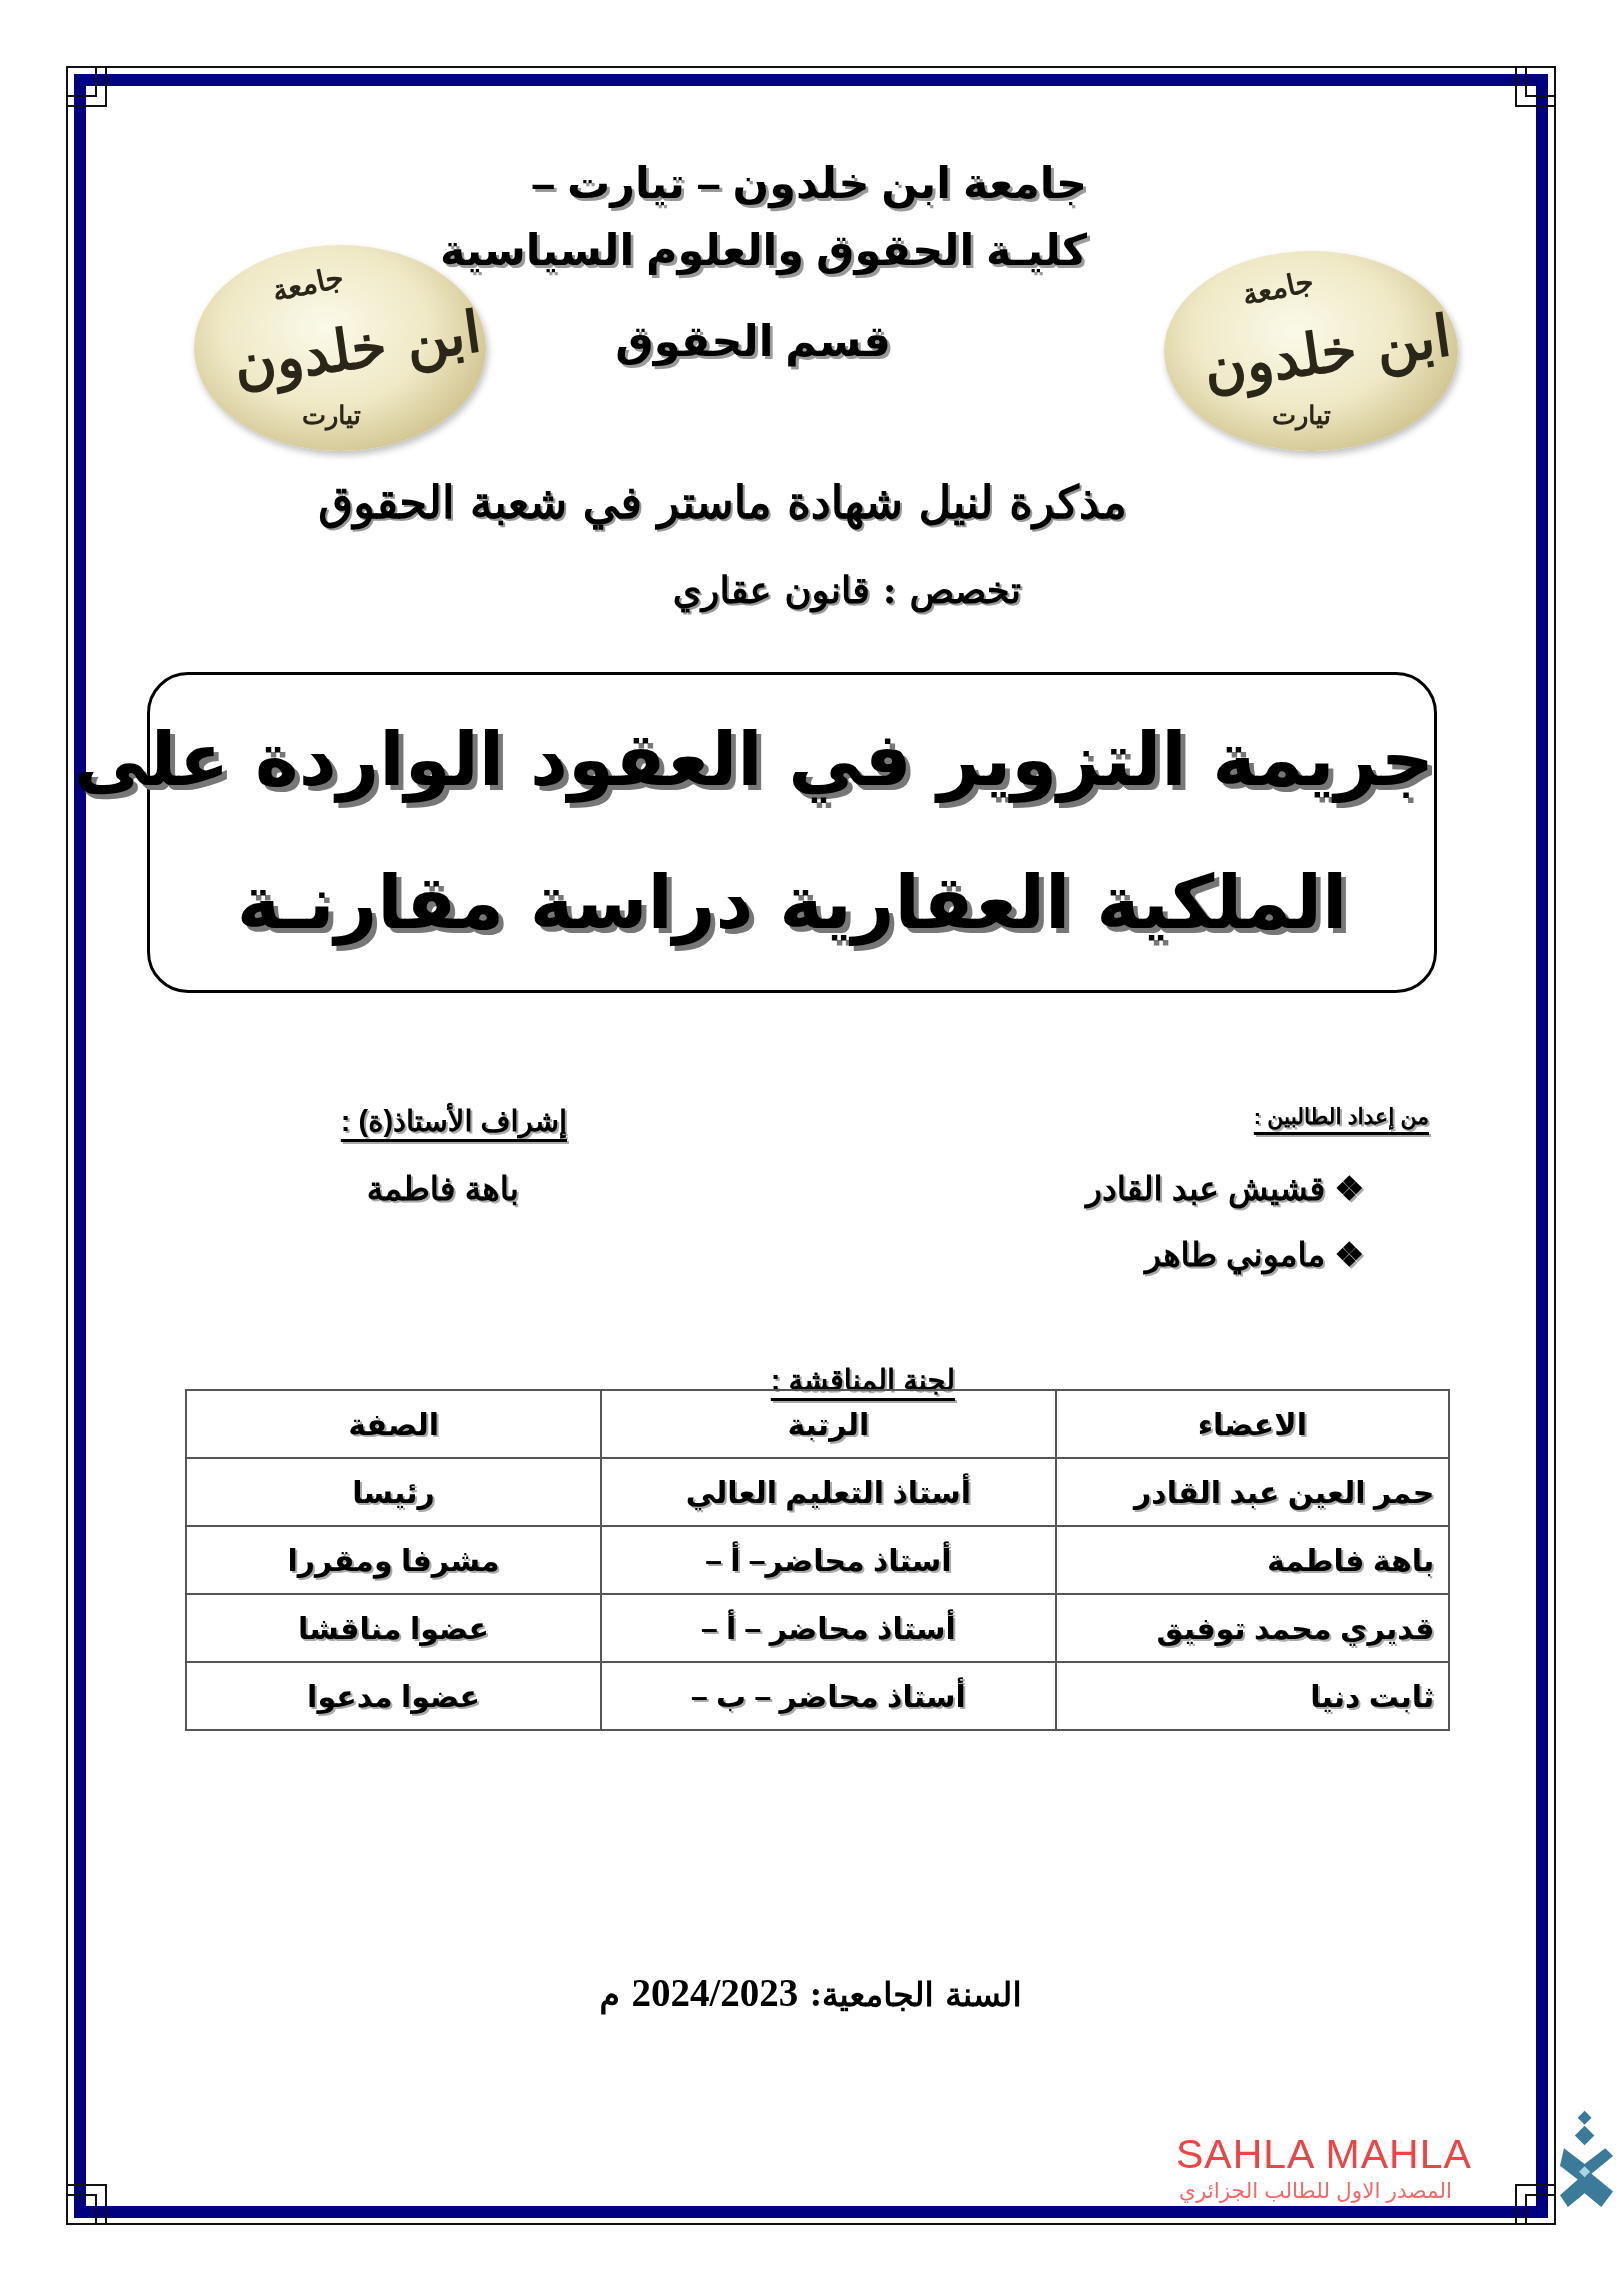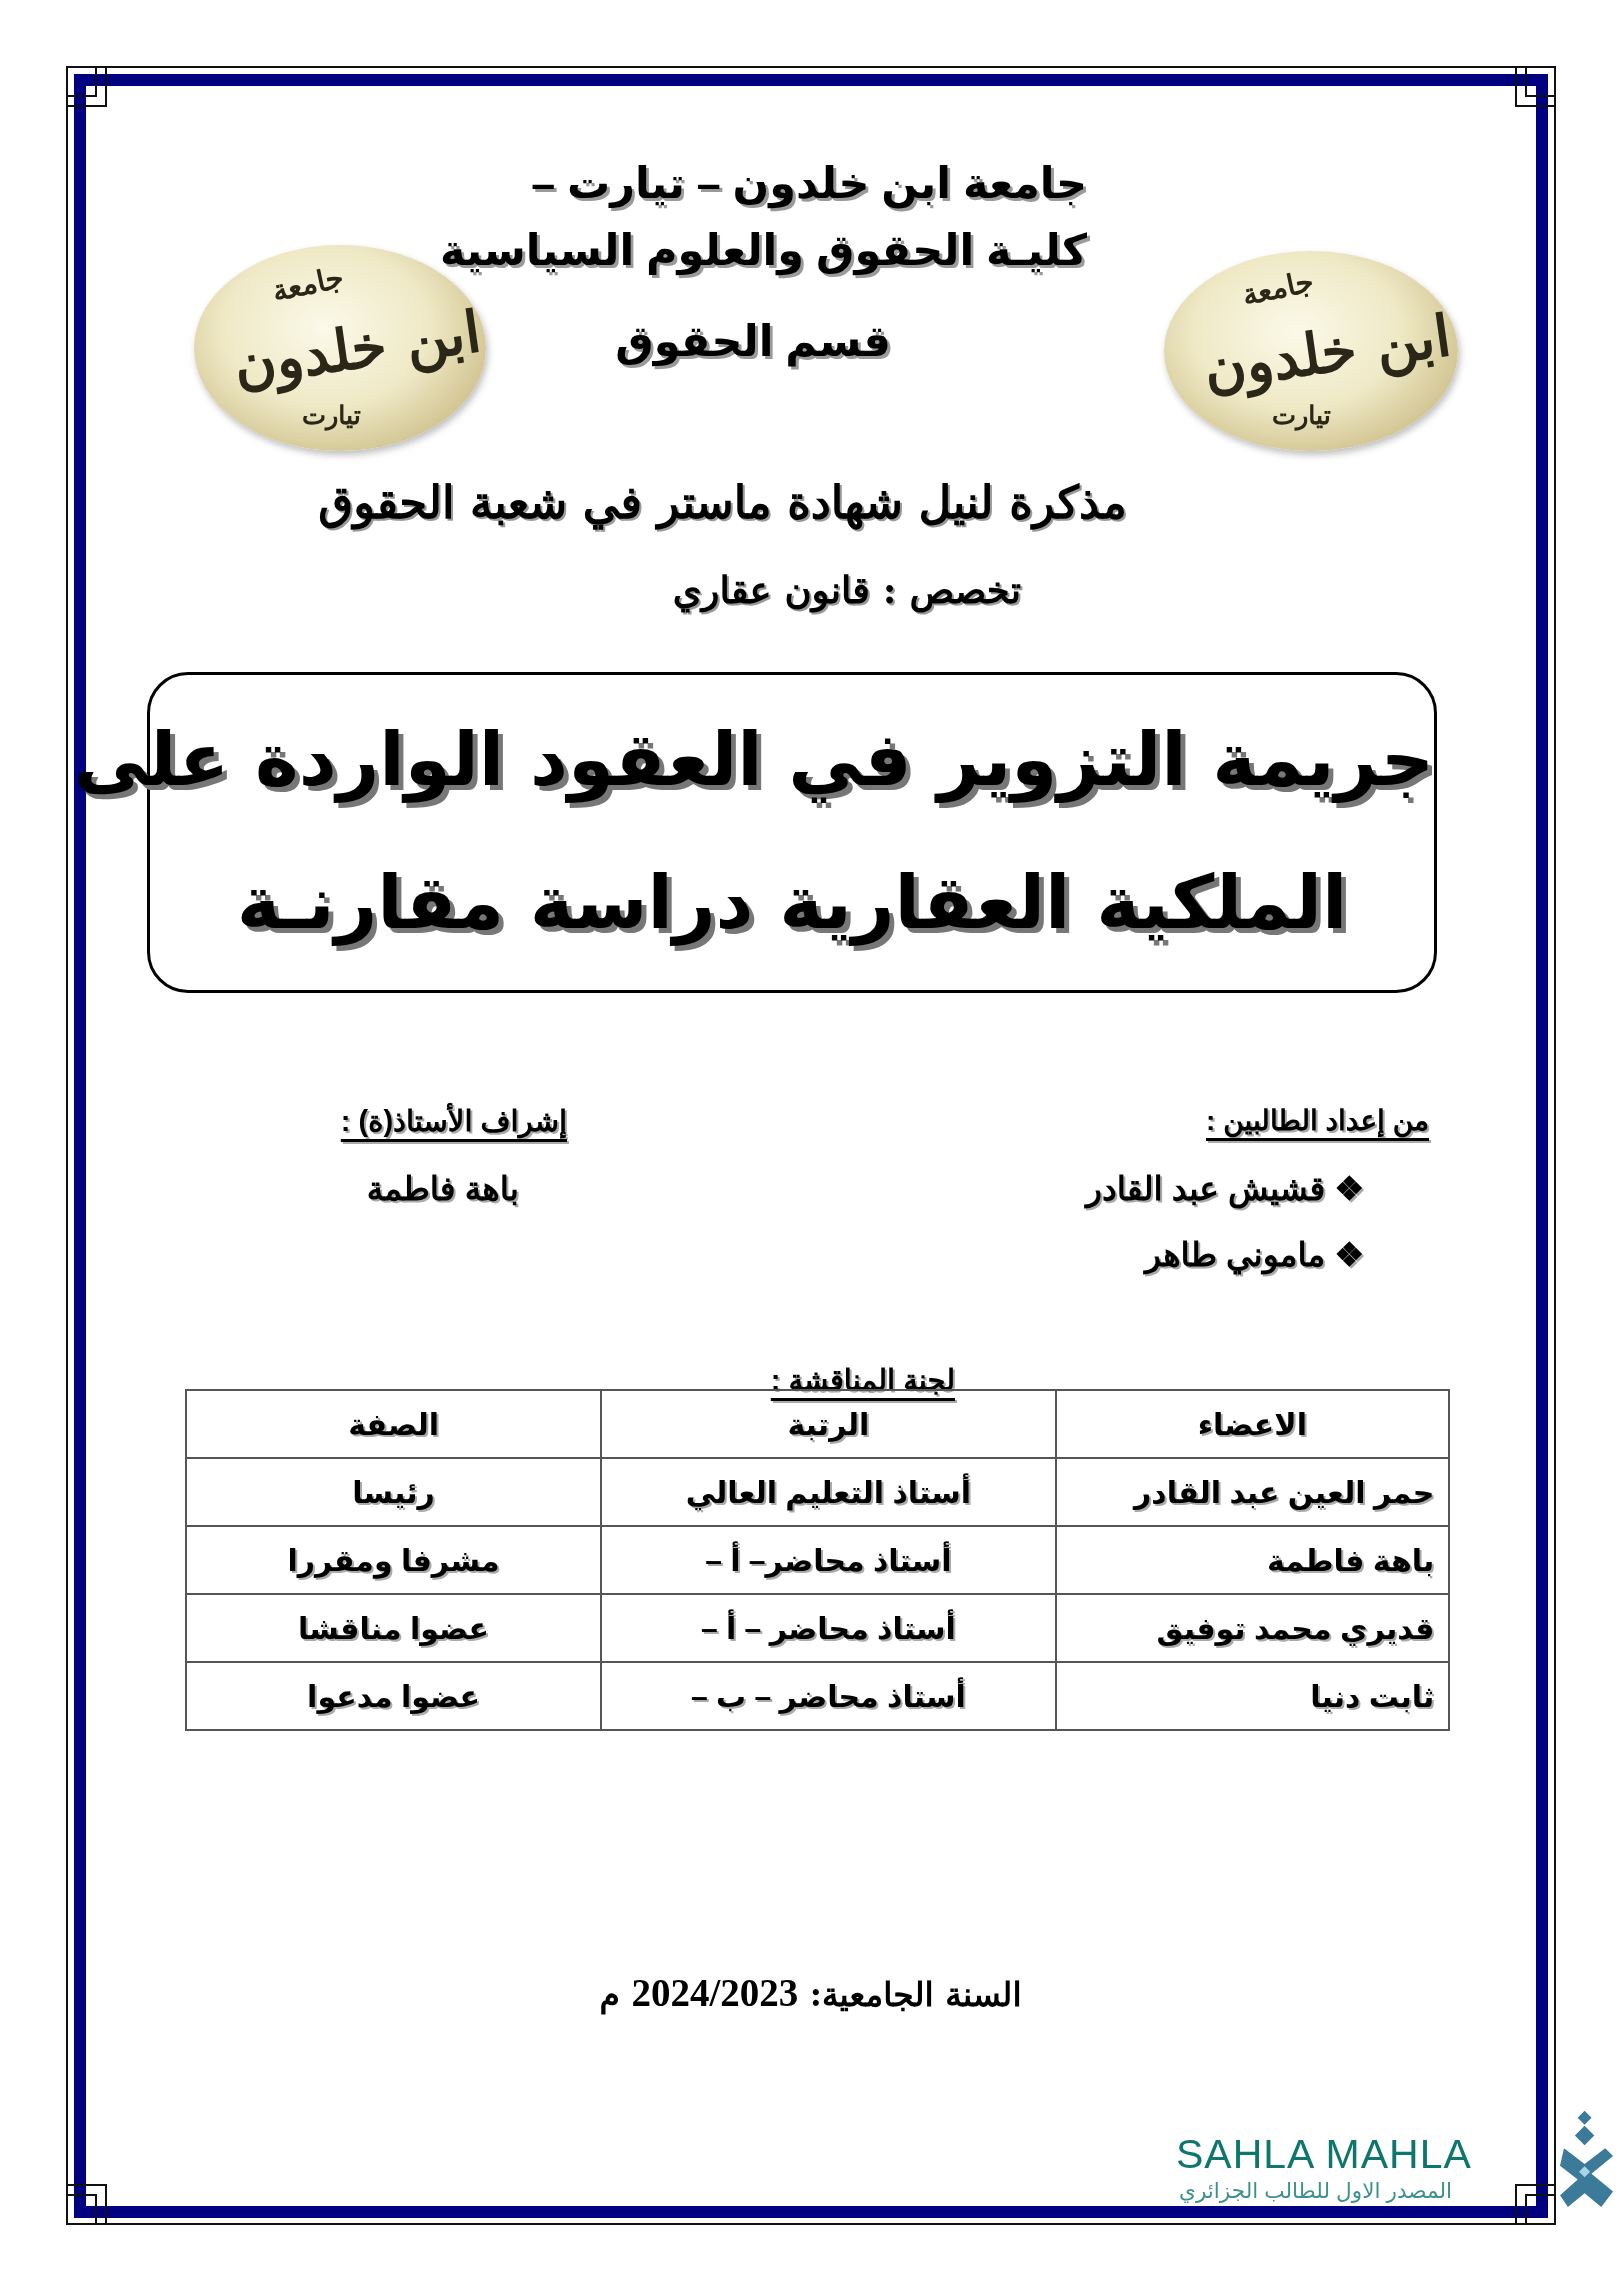--- a/index.html
+++ b/index.html
@@ -34,21 +34,21 @@
 
   table.committee { position:absolute; left:185px; top:1389px; width:1265px; border-collapse:collapse;
                     direction:rtl; font-family:"Liberation Sans","DejaVu Sans",sans-serif; }
   table.committee td, table.committee th { border:2px solid #555; height:66px; font-size:30px;
                     font-weight:bold; text-shadow:2px 2px 0 #aaa; padding:0 13.7px; white-space:nowrap; }
   table.committee th { text-align:center; font-weight:bold; }
   .c1 { width:374px; text-align:right; }
   .c2 { width:447px; text-align:center; }
   .c3 { width:413px; text-align:center; }
 
-  .wm-text { font-family:"Liberation Sans","DejaVu Sans",sans-serif; color:#0f766e; white-space:nowrap; }
+  .wm-text { font-family:"Liberation Sans","DejaVu Sans",sans-serif; color:#ef4444; white-space:nowrap; }
 </style>
 </head>
 <body>
 
 <div class="outer-line"></div>
 <div class="blue-frame"></div>
 
 <div class="corner-box" style="left:66px;top:66px;width:31px;height:31px;"></div>
 <div class="corner-box" style="left:66px;top:66px;width:41px;height:41px;border-top:none;border-left:none;"></div>
 <div class="corner-box" style="left:1525px;top:66px;width:31px;height:31px;"></div>
@@ -78,21 +78,21 @@
 <div class="abs rtl serif" style="right:600px; top:568px; font-size:37px; text-shadow:2px 2px 0 #999;">
   <span>تخصص :</span>
   <span>قانون عقاري</span>
 </div>
 
 <div class="title-box rtl">
   <div class="title-line" style="top:41px;">جريمة التزوير في العقود الواردة على</div>
   <div class="title-line" style="top:184px;">الملكية العقارية دراسة مقارنـة</div>
 </div>
 
-<div class="abs rtl bold underline" style="right:192px; top:1104px; font-size:28px; font-family:'Liberation Sans',sans-serif; text-shadow:2px 2px 0 #aaa; white-space:nowrap;text-align:right;">من إعداد الطالبين :</div>
+<div class="abs rtl bold underline" style="right:192px; top:1104px; font-size:22px; font-family:'Liberation Sans',sans-serif; text-shadow:2px 2px 0 #aaa; white-space:nowrap;text-align:right;">من إعداد الطالبين :</div>
 <div class="abs rtl bold" style="right:257px; top:1169px; font-size:33px; font-family:'Liberation Sans',sans-serif; text-shadow:2px 2px 0 #aaa; white-space:nowrap;">
   <span>❖</span>
   <span>قشيش عبد القادر</span>
 </div>
 <div class="abs rtl bold" style="right:257px; top:1235px; font-size:33px; font-family:'Liberation Sans',sans-serif; text-shadow:2px 2px 0 #aaa; white-space:nowrap;">
   <span>❖</span>
   <span>ماموني طاهر</span>
 </div>
 
 <div class="abs rtl bold underline" style="right:1054px; top:1104px; font-size:29px; font-family:'Liberation Sans',sans-serif; text-shadow:2px 2px 0 #aaa; white-space:nowrap;margin-left:40px;">إشراف الأستاذ(ة) :</div>

